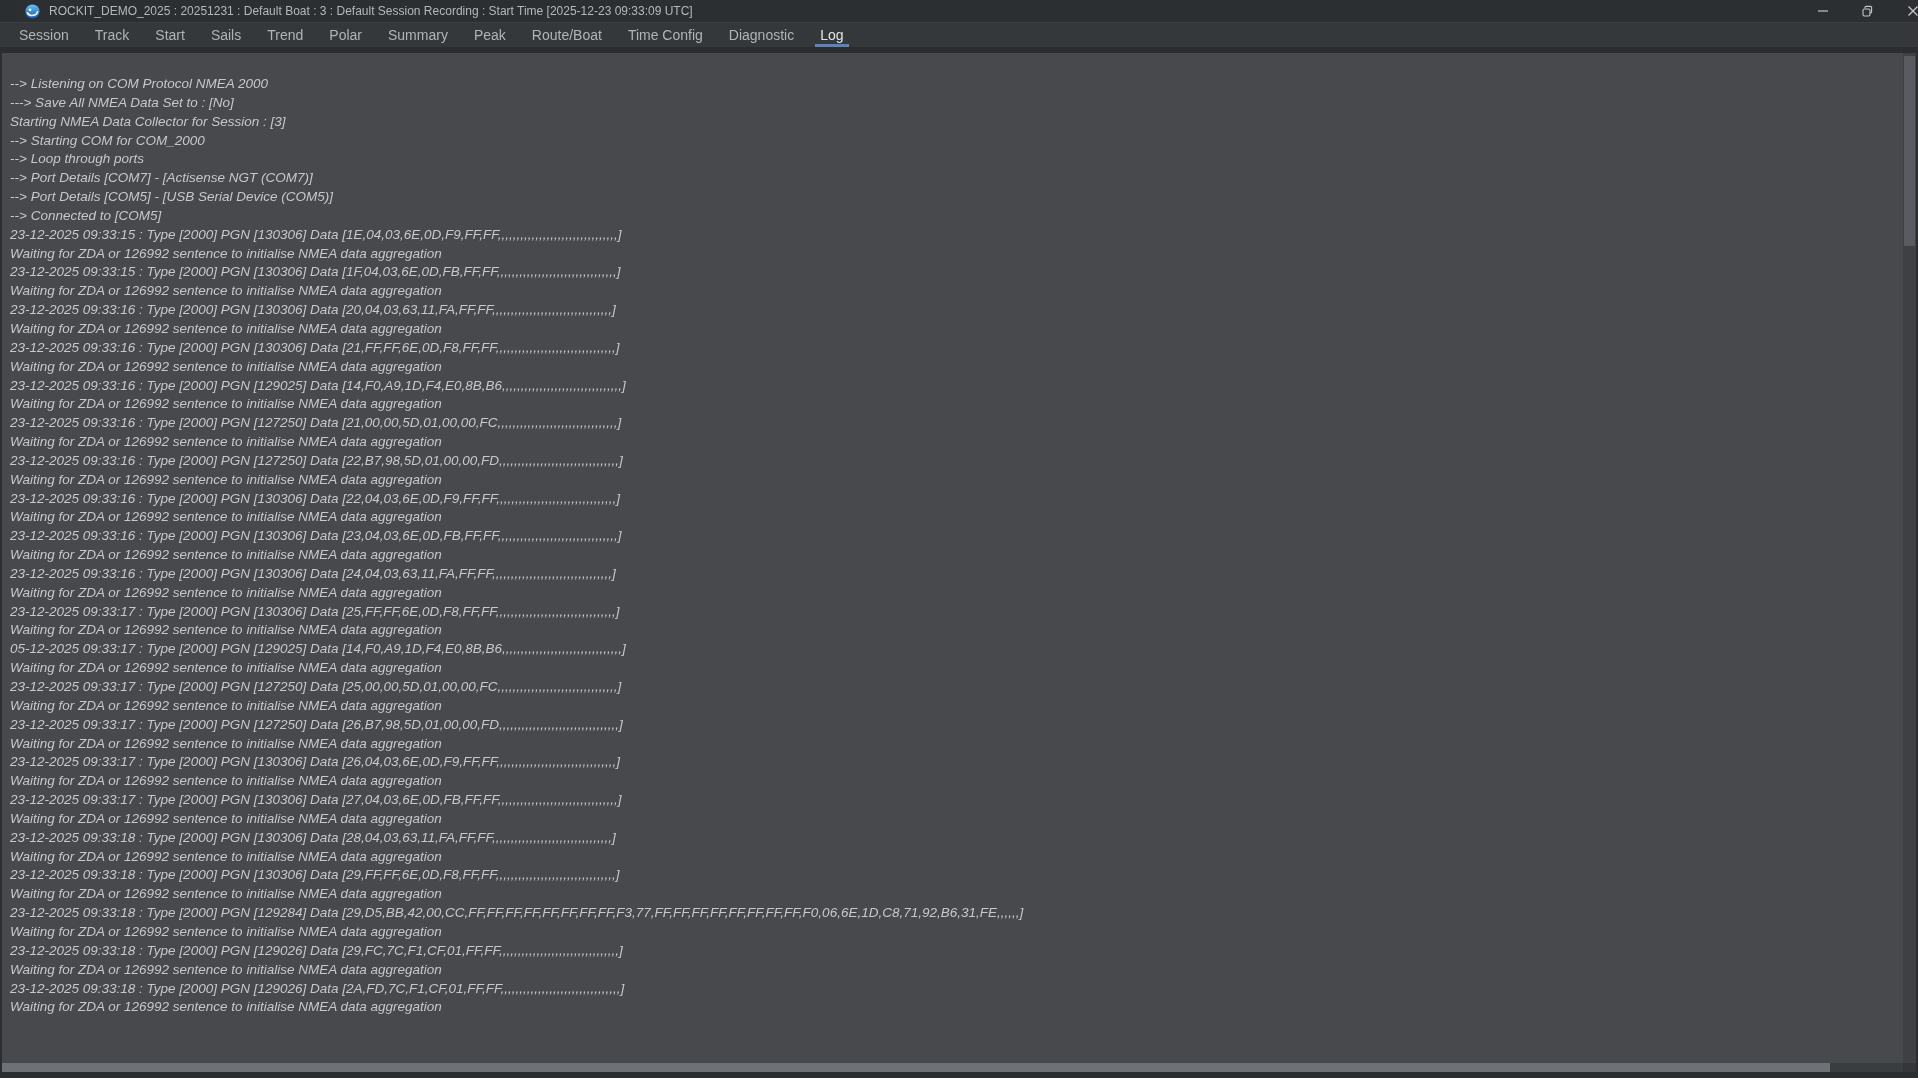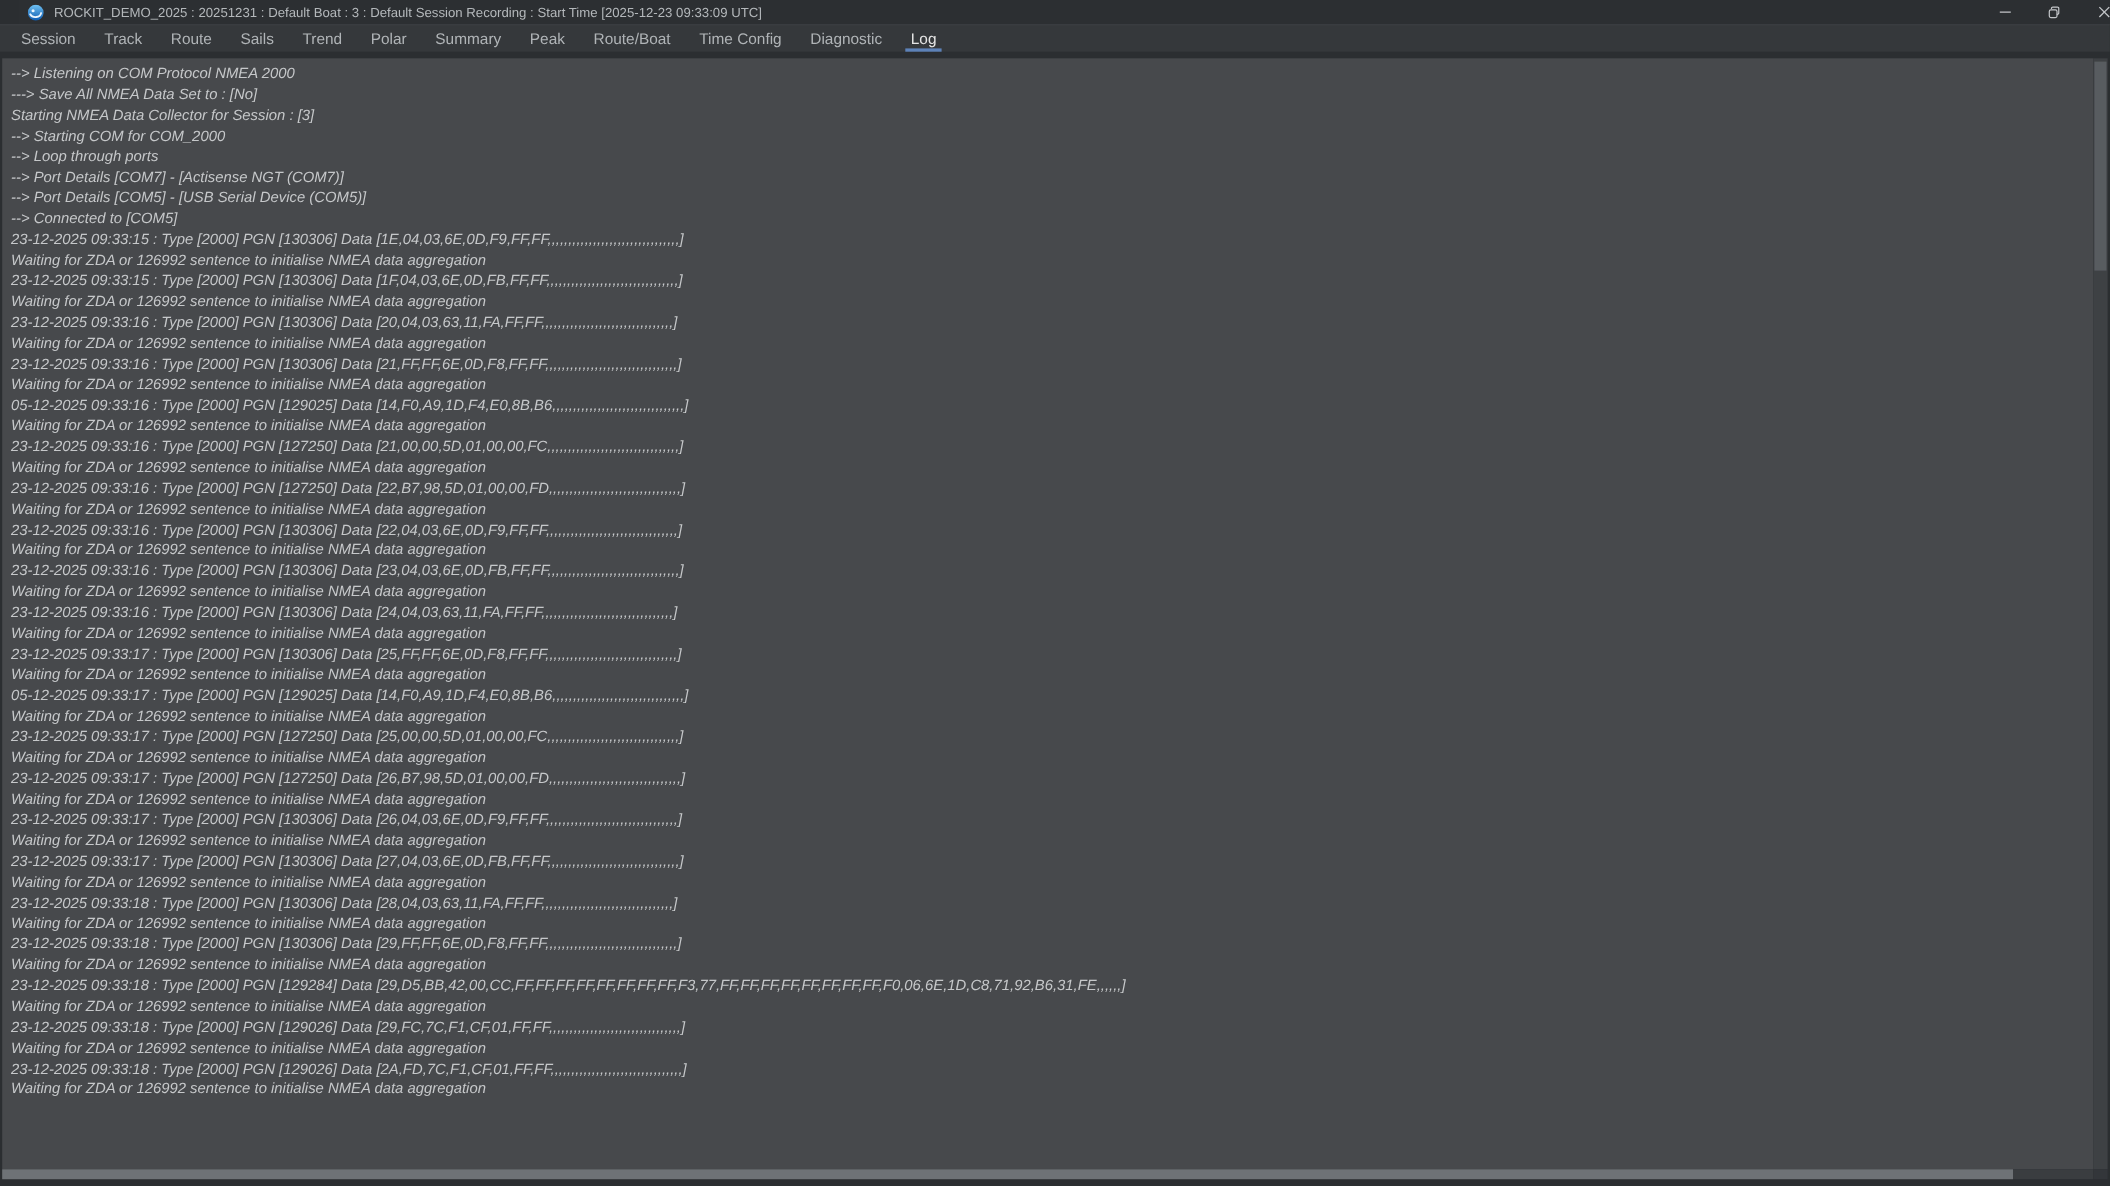--- a/index.html
+++ b/index.html
@@ -18,21 +18,21 @@
   
   .tabbar { position:absolute; top:22px; left:0; width:1918px; height:25px;
             background:#35383b; border-top:1px solid #3c3f42;
             display:flex; align-items:stretch; padding-left:14px; gap:16px; }
   .tab { display:flex; align-items:center; padding:3px 5px 0 5px; font-size:14px;
          color:#b0b4b7; border-bottom:3px solid transparent; white-space:nowrap; }
   .tab.active { color:#e5e5e5; border-bottom-color:#5d82b8; }
 
   
   .log-panel { position:absolute; top:53px; left:2px; right:15px; bottom:15px;
-               background:#47494c; overflow:hidden; padding:5px 0 0 8px; }
+               background:#47494c; overflow:hidden; padding:22px 0 0 8px; }
   .log-line { font-style:italic; font-size:13.5px; line-height:18.85px;
               color:#c6c8ca; white-space:pre; }
 
   
   .vscroll { position:absolute; top:53px; right:2px; width:13px; bottom:15px;
              background:#3e4144; }
   .vthumb  { position:absolute; top:3px; left:1px; right:1px; height:190px;
              background:#585c60; }
   .hscroll { position:absolute; left:2px; bottom:6px; height:9px; width:1901px;
              background:#3a3d40; }
@@ -74,21 +74,21 @@
         <line x1="1.5" y1="1.5" x2="10.5" y2="10.5" stroke="#c3c6c9" stroke-width="1.2"></line>
         <line x1="10.5" y1="1.5" x2="1.5" y2="10.5" stroke="#c3c6c9" stroke-width="1.2"></line>
       </svg>
     </div>
   </div>
 </div>
 
 <div class="tabbar">
     <div class="tab">Session</div>
     <div class="tab">Track</div>
-    <div class="tab">Route</div>
+    <div class="tab">Start</div>
     <div class="tab">Sails</div>
     <div class="tab">Trend</div>
     <div class="tab">Polar</div>
     <div class="tab">Summary</div>
     <div class="tab">Peak</div>
     <div class="tab">Route/Boat</div>
     <div class="tab">Time Config</div>
     <div class="tab">Diagnostic</div>
     <div class="tab active">Log</div>
   </div>
@@ -103,21 +103,21 @@
     <div class="log-line">--&gt; Port Details [COM5] - [USB Serial Device (COM5)]</div>
     <div class="log-line">--&gt; Connected to [COM5]</div>
     <div class="log-line">23-12-2025 09:33:15 : Type [2000] PGN [130306] Data [1E,04,03,6E,0D,F9,FF,FF,,,,,,,,,,,,,,,,,,,,,,,,,,,,,,,,]</div>
     <div class="log-line">Waiting for ZDA or 126992 sentence to initialise NMEA data aggregation</div>
     <div class="log-line">23-12-2025 09:33:15 : Type [2000] PGN [130306] Data [1F,04,03,6E,0D,FB,FF,FF,,,,,,,,,,,,,,,,,,,,,,,,,,,,,,,,]</div>
     <div class="log-line">Waiting for ZDA or 126992 sentence to initialise NMEA data aggregation</div>
     <div class="log-line">23-12-2025 09:33:16 : Type [2000] PGN [130306] Data [20,04,03,63,11,FA,FF,FF,,,,,,,,,,,,,,,,,,,,,,,,,,,,,,,,]</div>
     <div class="log-line">Waiting for ZDA or 126992 sentence to initialise NMEA data aggregation</div>
     <div class="log-line">23-12-2025 09:33:16 : Type [2000] PGN [130306] Data [21,FF,FF,6E,0D,F8,FF,FF,,,,,,,,,,,,,,,,,,,,,,,,,,,,,,,,]</div>
     <div class="log-line">Waiting for ZDA or 126992 sentence to initialise NMEA data aggregation</div>
-    <div class="log-line">05-12-2025 09:33:16 : Type [2000] PGN [129025] Data [14,F0,A9,1D,F4,E0,8B,B6,,,,,,,,,,,,,,,,,,,,,,,,,,,,,,,,]</div>
+    <div class="log-line">23-12-2025 09:33:16 : Type [2000] PGN [129025] Data [14,F0,A9,1D,F4,E0,8B,B6,,,,,,,,,,,,,,,,,,,,,,,,,,,,,,,,]</div>
     <div class="log-line">Waiting for ZDA or 126992 sentence to initialise NMEA data aggregation</div>
     <div class="log-line">23-12-2025 09:33:16 : Type [2000] PGN [127250] Data [21,00,00,5D,01,00,00,FC,,,,,,,,,,,,,,,,,,,,,,,,,,,,,,,,]</div>
     <div class="log-line">Waiting for ZDA or 126992 sentence to initialise NMEA data aggregation</div>
     <div class="log-line">23-12-2025 09:33:16 : Type [2000] PGN [127250] Data [22,B7,98,5D,01,00,00,FD,,,,,,,,,,,,,,,,,,,,,,,,,,,,,,,,]</div>
     <div class="log-line">Waiting for ZDA or 126992 sentence to initialise NMEA data aggregation</div>
     <div class="log-line">23-12-2025 09:33:16 : Type [2000] PGN [130306] Data [22,04,03,6E,0D,F9,FF,FF,,,,,,,,,,,,,,,,,,,,,,,,,,,,,,,,]</div>
     <div class="log-line">Waiting for ZDA or 126992 sentence to initialise NMEA data aggregation</div>
     <div class="log-line">23-12-2025 09:33:16 : Type [2000] PGN [130306] Data [23,04,03,6E,0D,FB,FF,FF,,,,,,,,,,,,,,,,,,,,,,,,,,,,,,,,]</div>
     <div class="log-line">Waiting for ZDA or 126992 sentence to initialise NMEA data aggregation</div>
     <div class="log-line">23-12-2025 09:33:16 : Type [2000] PGN [130306] Data [24,04,03,63,11,FA,FF,FF,,,,,,,,,,,,,,,,,,,,,,,,,,,,,,,,]</div>

